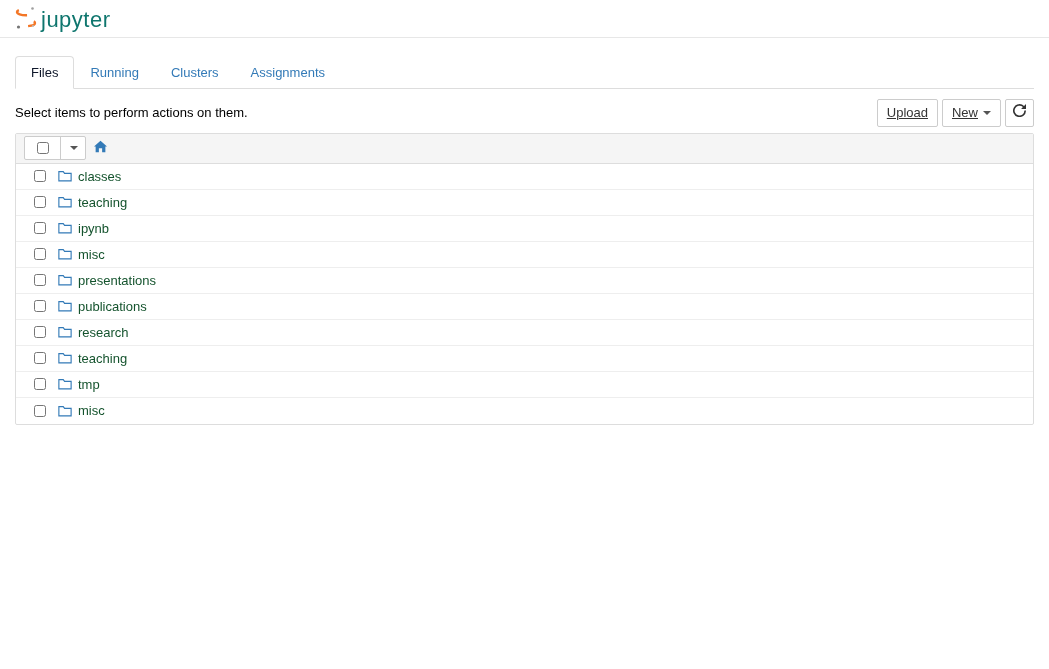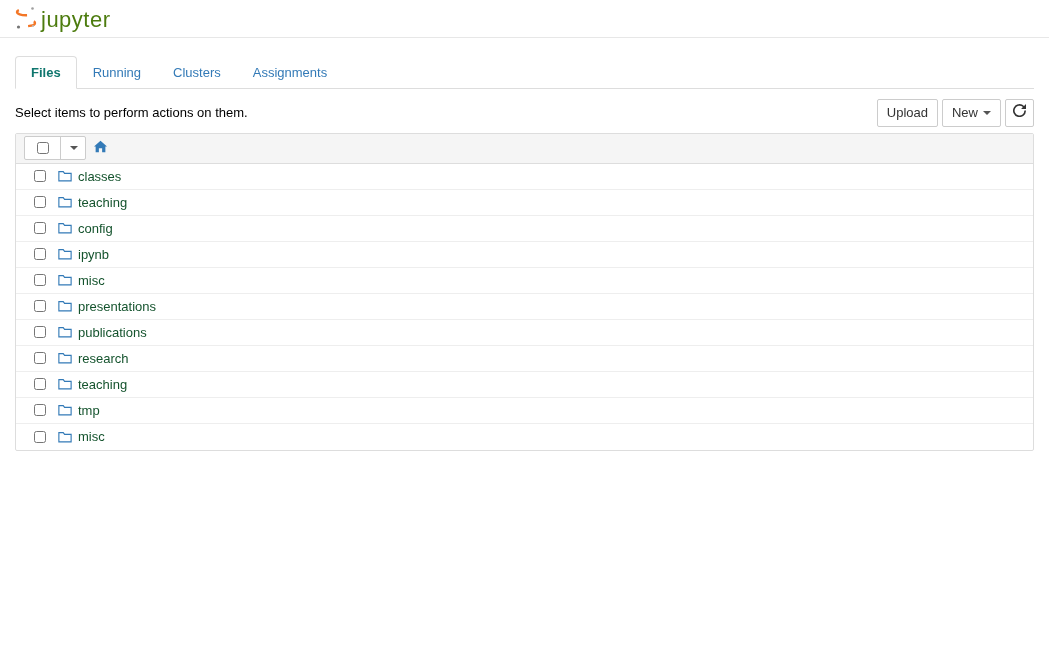--- a/index.html
+++ b/index.html
@@ -19,21 +19,21 @@
   .logo {
     display: flex;
     align-items: center;
     gap: 4px;
   }
   .logo-mark {
     display: inline-block;
   }
   .logo-text {
     font-size: 22px;
-    color: #4d7c0f;
+    color: #0f766e;
     font-weight: 400;
     letter-spacing: 0.5px;
   }
   .container {
     padding: 0 15px;
   }
   .tabs {
     display: flex;
     border-bottom: 1px solid #ddd;
     margin-top: 18px;
@@ -48,40 +48,40 @@
     display: block;
     padding: 8px 15px;
     text-decoration: none;
     color: #337ab7;
     border: 1px solid transparent;
     border-radius: 4px 4px 0 0;
     font-size: 13px;
     cursor: pointer;
   }
   .tabs li.active a {
-    color: #0f766e;
+    color: #0f172a;
     background: #fff;
     border-color: #ddd #ddd #fff;
-    font-weight: bold;
   }
   .toolbar-row {
     display: flex;
     justify-content: space-between;
     align-items: center;
     margin-top: 10px;
     margin-bottom: 6px;
     gap: 28px;
   }
   .toolbar-row .hint {
     font-size: 13px;
     color: #000;
   }
   .toolbar-right {
     display: flex;
     gap: 4px;
+    text-decoration: underline;
   }
   .btn {
     display: inline-flex;
     align-items: center;
     gap: 3px;
     padding: 3px 9px;
     font-size: 13px;
     line-height: 1.5;
     background: #fff;
     border: 1px solid #ccc;
@@ -257,29 +257,20 @@
           </span>
           <a class="name">teaching</a>
         </div>
         <div class="row">
           <input type="checkbox" style="">
           <span class="folder-icon">
             <svg width="14" height="14" viewBox="0 0 16 16">
               <path fill="none" stroke="#337ab7" stroke-width="1.3" d="M1 3h5l1.5 2H15v8.5H1z"></path>
             </svg>
           </span>
-          <a class="name">config</a>
-        </div>
-        <div class="row">
-          <input type="checkbox" style="">
-          <span class="folder-icon">
-            <svg width="14" height="14" viewBox="0 0 16 16">
-              <path fill="none" stroke="#337ab7" stroke-width="1.3" d="M1 3h5l1.5 2H15v8.5H1z"></path>
-            </svg>
-          </span>
           <a class="name">ipynb</a>
         </div>
         <div class="row">
           <input type="checkbox" style="">
           <span class="folder-icon">
             <svg width="14" height="14" viewBox="0 0 16 16">
               <path fill="none" stroke="#337ab7" stroke-width="1.3" d="M1 3h5l1.5 2H15v8.5H1z"></path>
             </svg>
           </span>
           <a class="name">misc</a>

